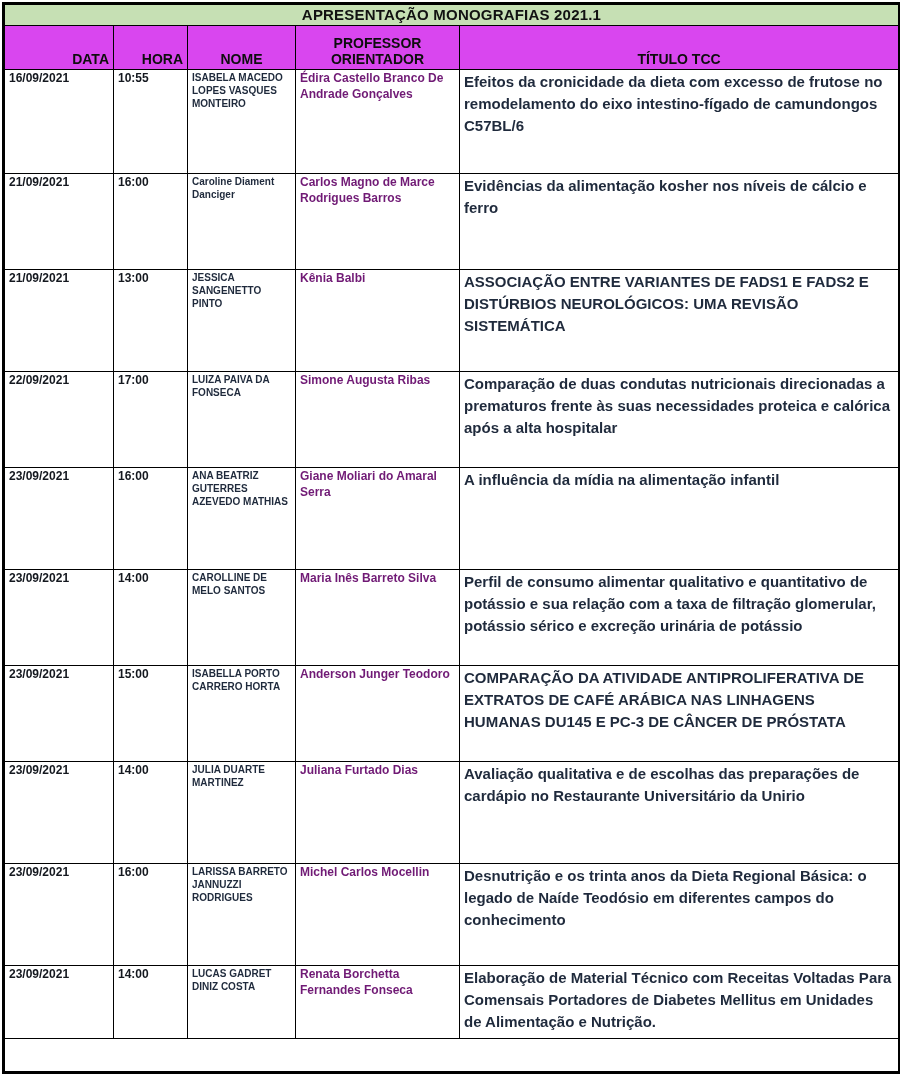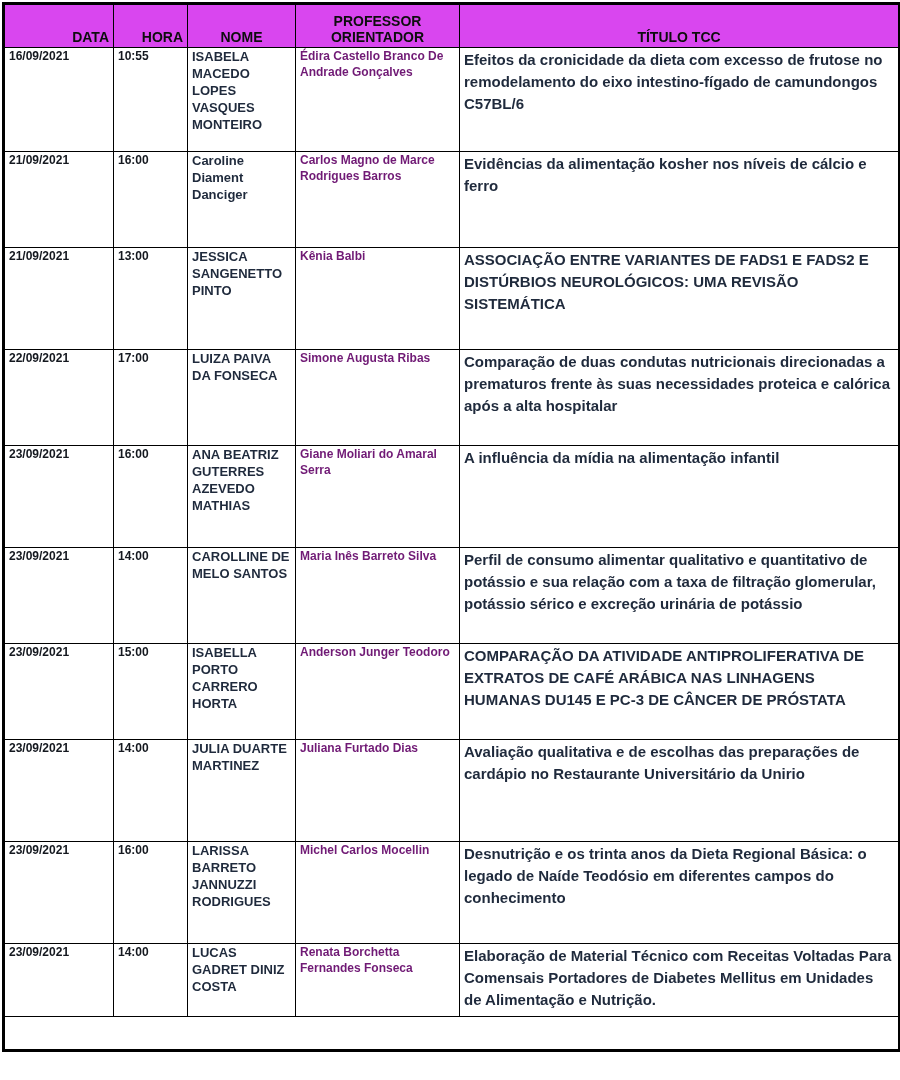--- a/index.html
+++ b/index.html
@@ -50,21 +50,21 @@
   }
   th.h-data, th.h-hora { text-align: right; }
   th.h-nome, th.h-orient, th.h-titulo { text-align: center; }
 
   td.c-data, td.c-hora {
     font-size: 12px;
     color: #14181f;
     line-height: 1.2;
   }
   td.c-nome {
-    font-size: 13px;
+    font-size: 10px;
     color: #1f2a3c;
     line-height: 1.3;
   }
   td.c-orient {
     font-size: 12px;
     color: #701a75;
     line-height: 1.3;
   }
   td.c-titulo {
     font-size: 15px;
@@ -84,20 +84,23 @@
 <div class="page">
   <table class="schedule">
     <colgroup>
       <col style="width:110px">
       <col style="width:74px">
       <col style="width:108px">
       <col style="width:164px">
       <col style="width:440px">
     </colgroup>
     <tbody>
+      <tr>
+        <td class="title-cell" colspan="5">APRESENTAÇÃO MONOGRAFIAS 2021.1</td>
+      </tr>
       <tr class="header-row">
         <th class="h-data">DATA</th>
         <th class="h-hora">HORA</th>
         <th class="h-nome">NOME</th>
         <th class="h-orient">PROFESSOR ORIENTADOR</th>
         <th class="h-titulo">TÍTULO TCC</th>
       </tr>
 
       <tr class="h104">
         <td class="c-data">16/09/2021</td>

